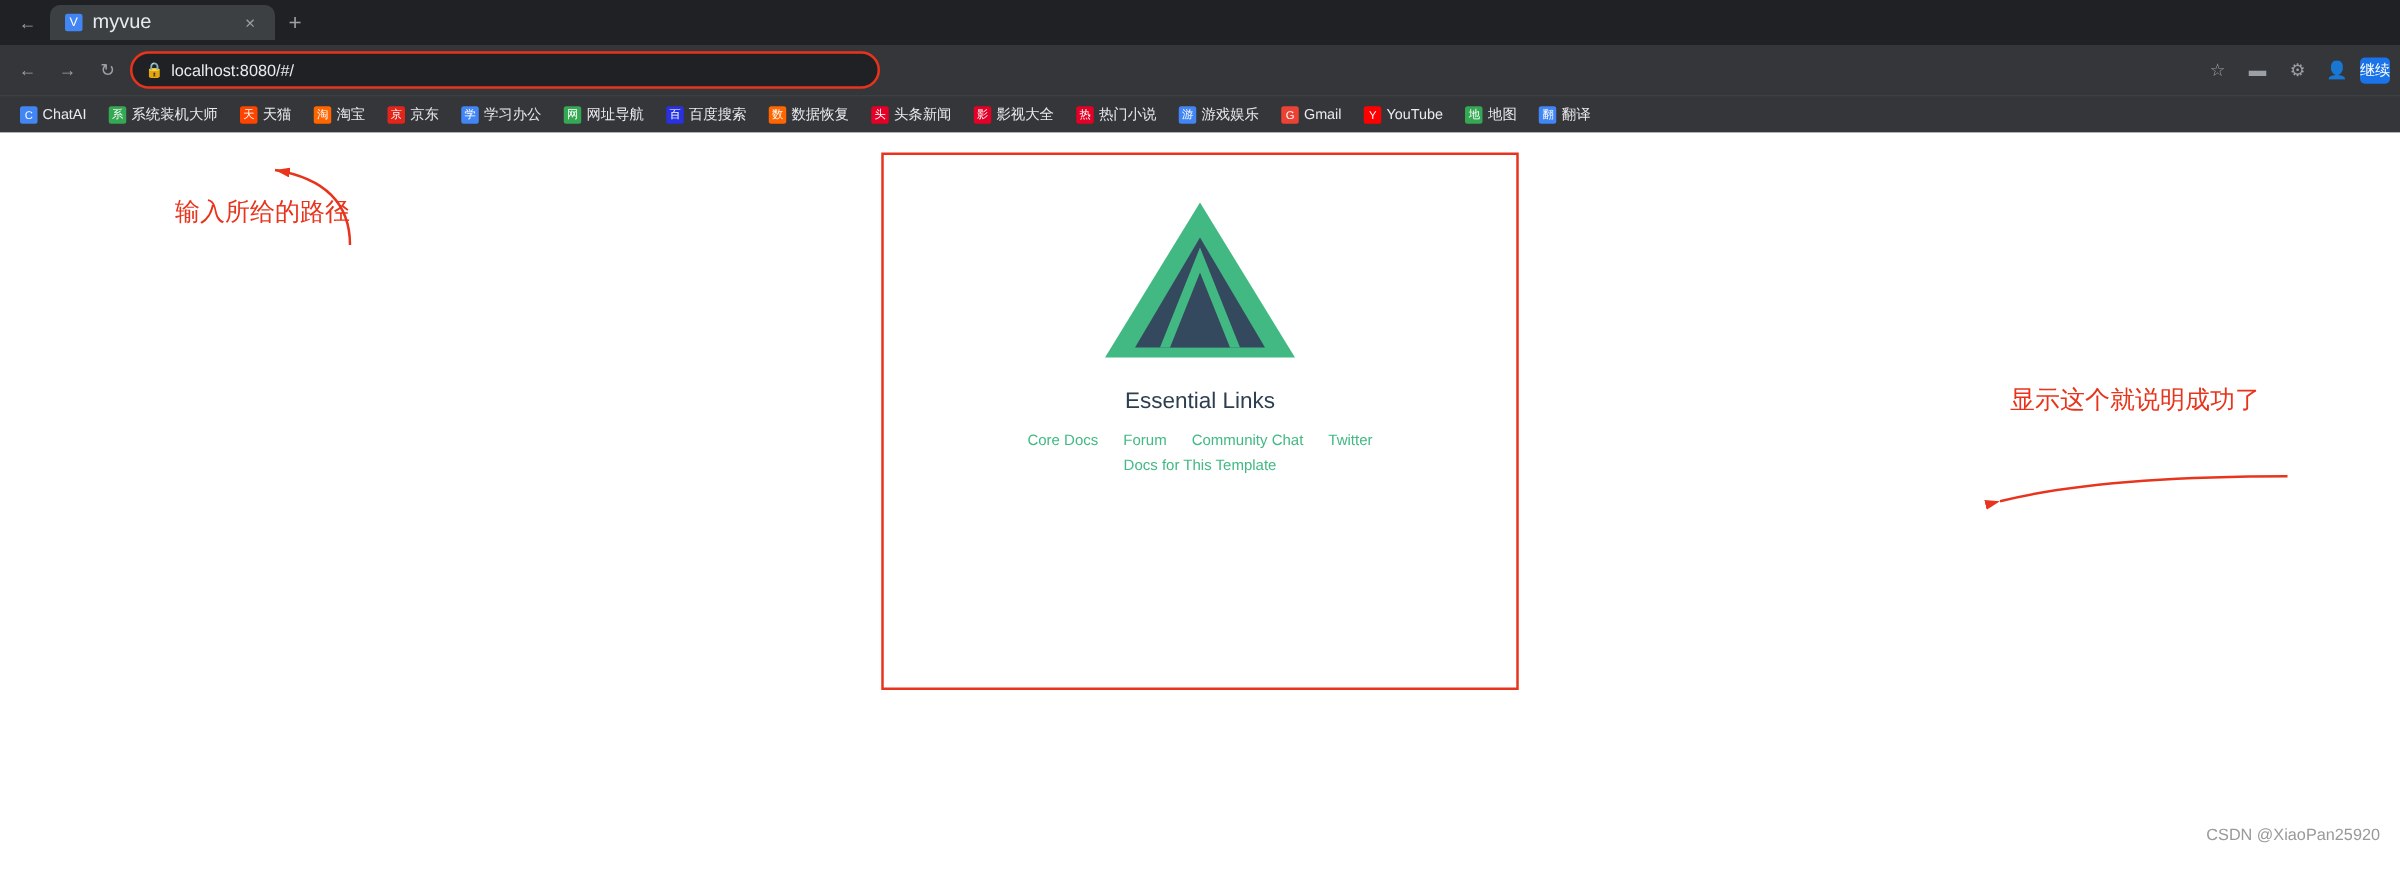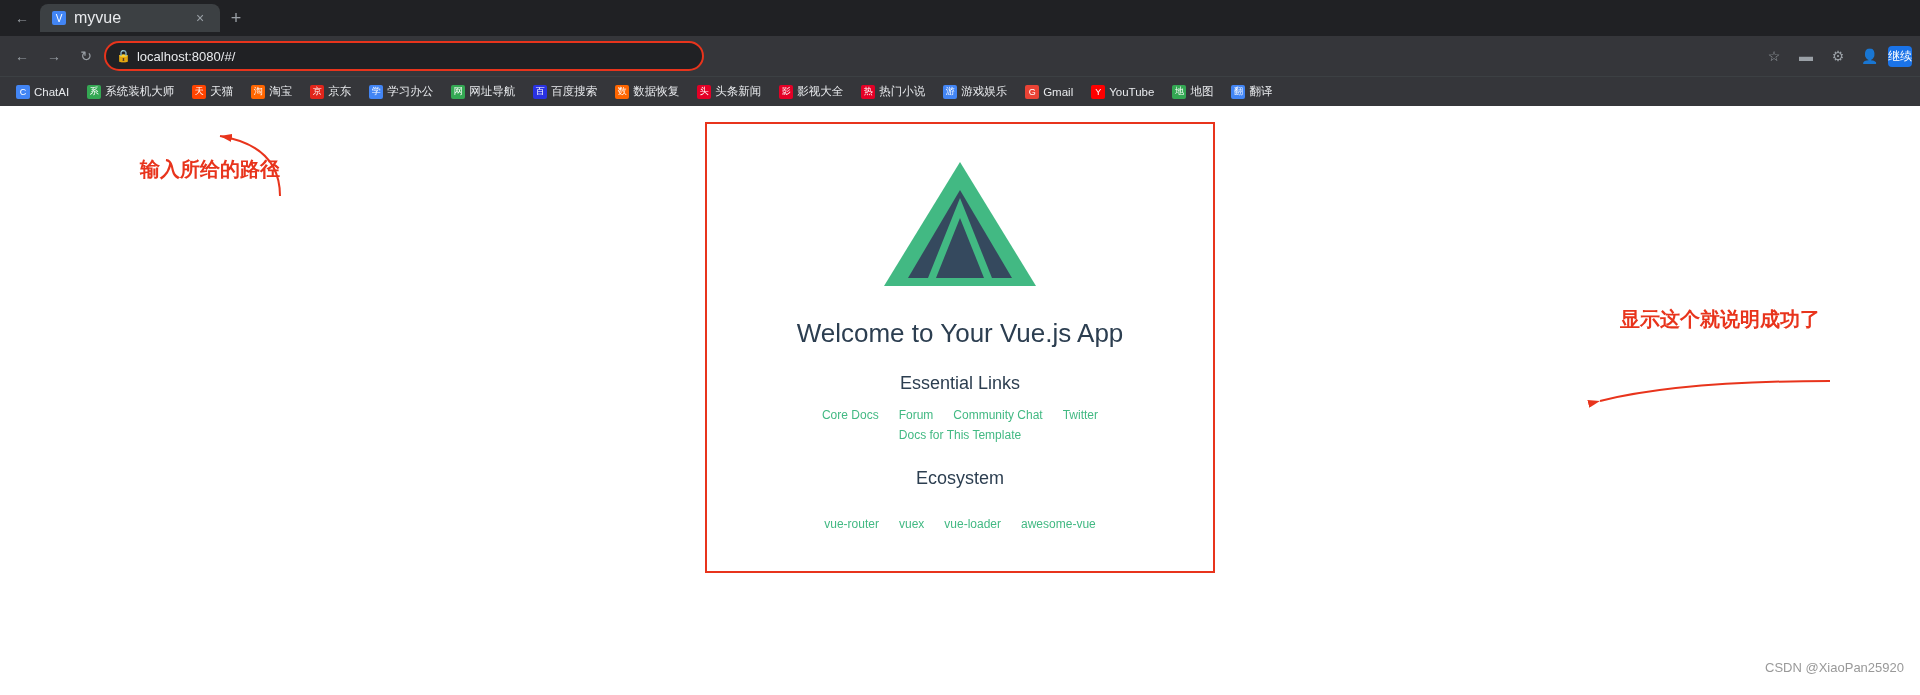--- a/index.html
+++ b/index.html
@@ -219,21 +219,21 @@
       flex-wrap: wrap;
       justify-content: center;
       margin-top: 14px;
     }
 
     
     .annotation {
       position: absolute;
       color: #e8341c;
       font-size: 20px;
-      font-weight: 700;
+      font-weight: 400;
       pointer-events: none;
     }
 
     .arrow-line {
       position: absolute;
       pointer-events: none;
     }
 
     
     .csdn-watermark {
@@ -363,21 +363,21 @@
 
   <svg class="arrow-line" style="position:absolute;left:200px;top:20px;width:150px;height:80px;" viewBox="0 0 150 80">
     <defs>
       <marker id="arrowhead" markerWidth="6" markerHeight="4" refX="6" refY="2" orient="auto">
         <polygon points="0 0, 6 2, 0 4" fill="#e8341c"></polygon>
       </marker>
     </defs>
     <path d="M 80 70 Q 80 20 20 10" stroke="#e8341c" stroke-width="2" fill="none" marker-end="url(#arrowhead)"></path>
   </svg>
 
-  <div class="annotation" style="right: 100px; top: 200px;">显示这个就说明成功了</div>
+  <div class="annotation" style="right: 112px; top: 200px;">显示这个就说明成功了</div>
 
   <svg class="arrow-line" style="position:absolute;right:80px;top:265px;width:260px;height:60px;" viewBox="0 0 260 60">
     <defs>
       <marker id="arrowhead2" markerWidth="6" markerHeight="4" refX="0" refY="2" orient="auto">
         <polygon points="6 0, 0 2, 6 4" fill="#e8341c"></polygon>
       </marker>
     </defs>
     <path d="M 250 10 Q 100 10 20 30" stroke="#e8341c" stroke-width="2" fill="none" marker-end="url(#arrowhead2)"></path>
   </svg>
 
@@ -387,41 +387,31 @@
 
       <polygon points="100,10 195,165 5,165" fill="#42b983"></polygon>
 
       <polygon points="100,45 165,155 35,155" fill="#35495e"></polygon>
 
       <polygon points="100,55 140,155 60,155" fill="#42b983"></polygon>
 
       <polygon points="100,80 130,155 70,155" fill="#35495e"></polygon>
     </svg>
 
-    <div class="welcome-title">Welcome to Your Vue.js App</div>
 
     <div class="section-title">Essential Links</div>
 
     <div class="links-row">
       <a class="vue-link" href="#">Core Docs</a>
       <a class="vue-link" href="#">Forum</a>
       <a class="vue-link" href="#">Community Chat</a>
       <a class="vue-link" href="#">Twitter</a>
     </div>
     <div class="links-row">
       <a class="vue-link" href="#">Docs for This Template</a>
     </div>
 
-    <div class="ecosystem-section">
-      <div class="section-title">Ecosystem</div>
-      <div class="eco-links-row">
-        <a class="vue-link" href="#">vue-router</a>
-        <a class="vue-link" href="#">vuex</a>
-        <a class="vue-link" href="#">vue-loader</a>
-        <a class="vue-link" href="#">awesome-vue</a>
-      </div>
-    </div>
 
   </div>
 
   <div class="csdn-watermark">CSDN @XiaoPan25920</div>
 
 </div>
 
 </body></html>

